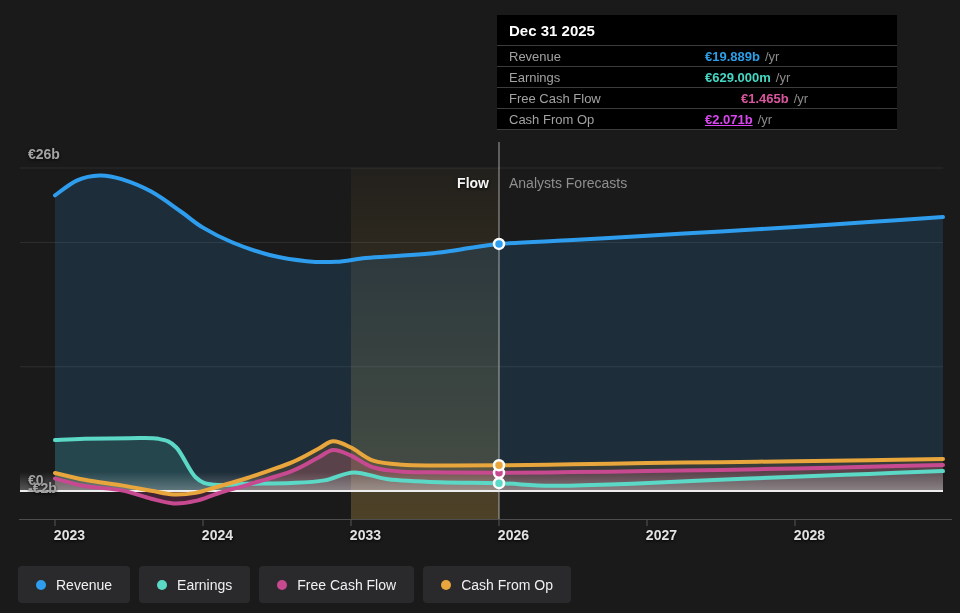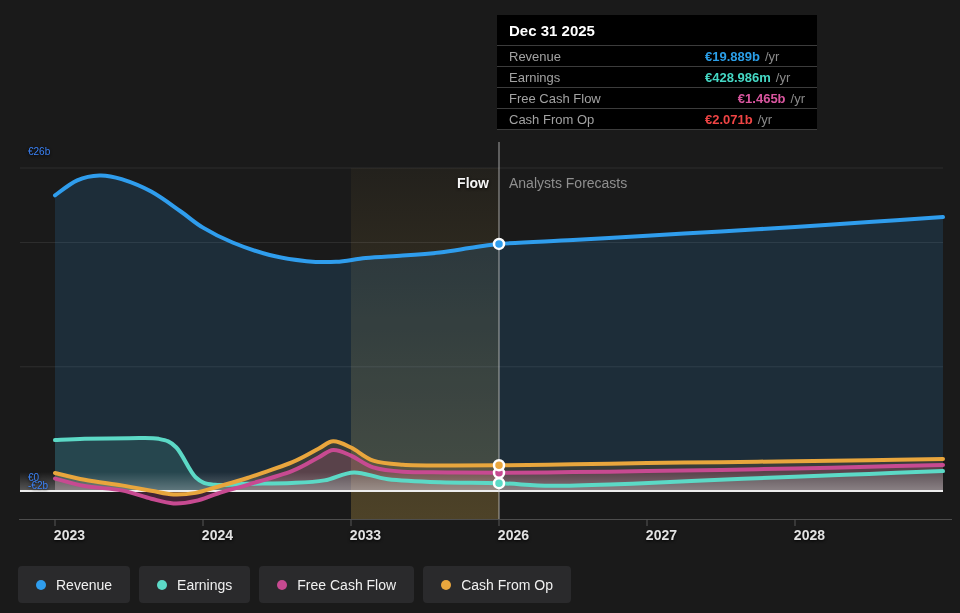--- a/index.html
+++ b/index.html
@@ -5,38 +5,38 @@
   html,body{margin:0;padding:0;background:#101010;}
   .stage{
     position:relative;width:960px;height:613px;background:#1a1a1a;
     font-family:"Liberation Sans",sans-serif;overflow:hidden;
     -webkit-font-smoothing:antialiased;
   }
   svg.chart{position:absolute;left:0;top:0;width:960px;height:613px;}
 
   
   .tooltip{
-    position:absolute;left:497px;top:15px;width:320px;background:#000;
+    position:absolute;left:497px;top:15px;width:400px;background:#000;
     box-sizing:border-box;z-index:30;
   }
   .tooltip .tt-title{
     font-size:15px;font-weight:700;color:#fff;padding:7px 12px 6px 12px;
     border-bottom:1px solid #3c3c3c;
   }
   .tt-row{
     display:flex;align-items:center;height:20px;padding:0 12px;
     border-bottom:1px solid #3c3c3c;font-size:13px;
   }
   .tt-label{width:196px;color:#a2a2a2;}
   .tt-value{font-weight:700;}
   .tt-unit{color:#8a8a8a;margin-left:5px;font-weight:400;}
 
   
   .ylab{
-    position:absolute;left:28px;font-size:10px;font-weight:400;color:#3b82f6;
+    position:absolute;left:28px;font-size:14px;font-weight:700;color:#a3a3a3;
     text-shadow:0 1px 3px rgba(0,0,0,.9);z-index:10;
   }
   .xlab{
     position:absolute;top:527px;width:60px;text-align:right;font-size:14px;
     font-weight:600;color:#e2e2e2;text-shadow:0 1px 3px rgba(0,0,0,.9);z-index:10;
   }
   .past-label{
     position:absolute;left:389px;top:175px;width:100px;text-align:right;
     font-size:14px;font-weight:700;color:#f5f5f5;z-index:10;
     text-shadow:0 1px 3px rgba(0,0,0,.9);
@@ -117,31 +117,31 @@
   <div class="tooltip">
     <div class="tt-title">Dec 31 2025</div>
 
     <div class="tt-row">
       <span class="tt-label">Revenue</span>
       <span class="tt-value" style="color: rgb(43, 159, 232); text-align: center;">€19.889b</span>
       <span class="tt-unit">/yr</span>
     </div>
     <div class="tt-row">
       <span class="tt-label">Earnings</span>
-      <span class="tt-value" style="color: rgb(69, 216, 197);">€428.986m</span>
+      <span class="tt-value" style="color: rgb(69, 216, 197);">€629.000m</span>
       <span class="tt-unit">/yr</span>
     </div>
     <div class="tt-row">
       <span class="tt-label">Free Cash Flow</span>
       <span class="tt-value" style="color: rgb(217, 86, 159); margin-left: 36px;">€1.465b</span>
       <span class="tt-unit">/yr</span>
     </div>
     <div class="tt-row">
       <span class="tt-label">Cash From Op</span>
-      <span class="tt-value" style="color: #ef4444;">€2.071b</span>
+      <span class="tt-value" style="color: #d946ef; text-decoration: underline;">€2.071b</span>
       <span class="tt-unit">/yr</span>
     </div>
   </div>
 
   <div class="legend">
     <div class="legend-item">
       <span class="legend-dot" style="background: rgb(47, 157, 237);"></span>
       <span>Revenue</span>
     </div>
     <div class="legend-item">

